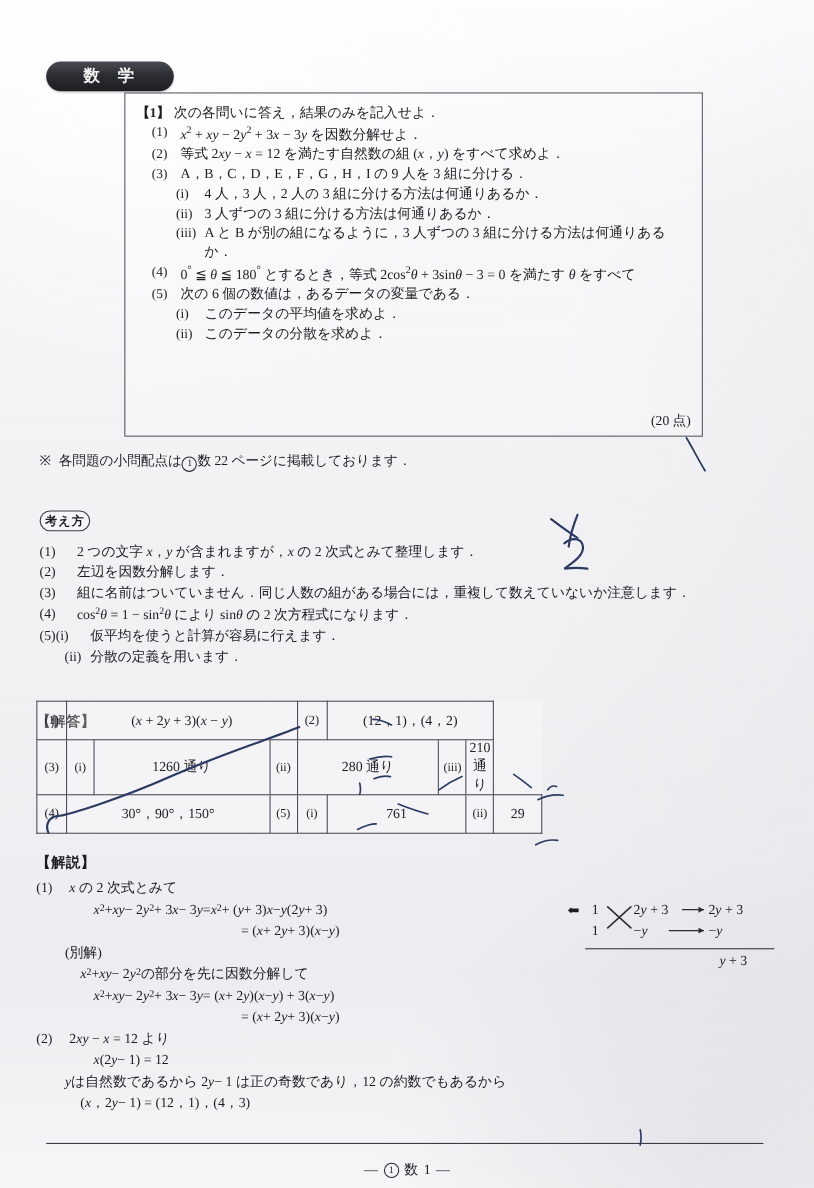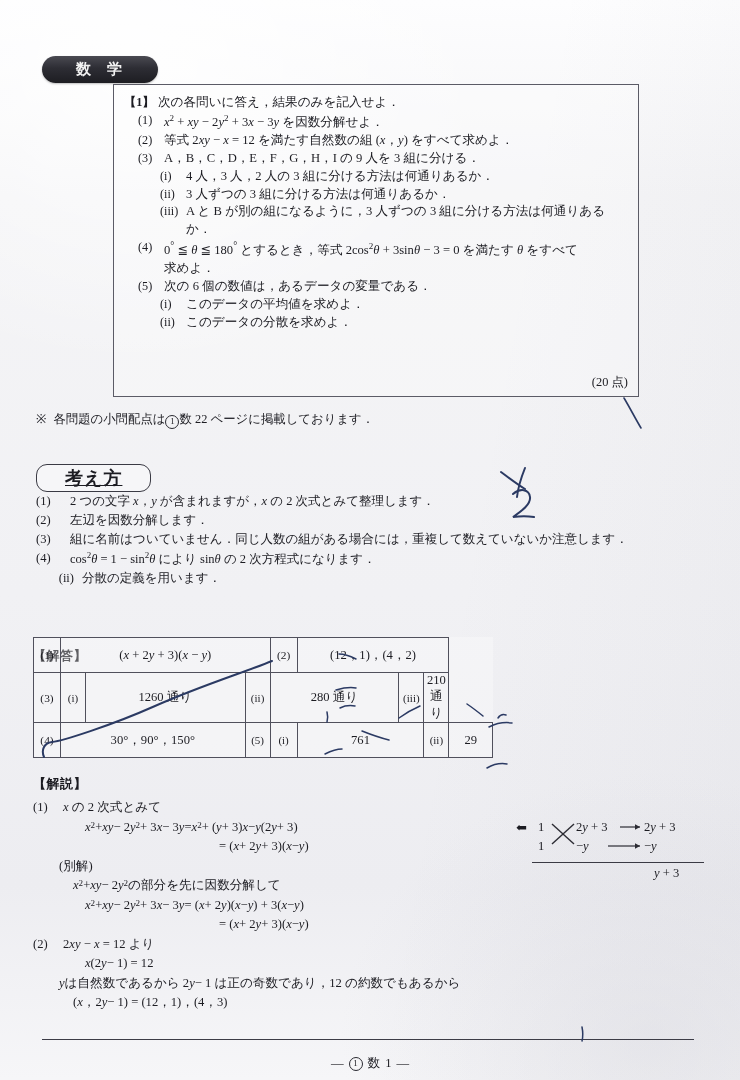--- a/index.html
+++ b/index.html
@@ -92,26 +92,25 @@
     display:inline-block; border:1px solid #2a2a31; border-radius:50%;
     width:12px; height:12px; line-height:11px; text-align:center;
     font-size:9px; vertical-align:-1px;
   }
 
   
   .pill {
     position: absolute;
     border: 1.1px solid #3a3a44;
     border-radius: 11px;
-    padding: 1px 28px;
-    font-size: 18px;
+    padding: 1px 4px;
+    font-size: 11px;
     font-weight: 700;
     background: rgba(255,255,255,.35);
     letter-spacing: 1px;
-    text-decoration: underline;
   }
   #kangaekata-pill { left: 36px; top: 464px; }
 
   .bracket-head {
     position:absolute;
     font-size: 13px; font-weight: 700;
     letter-spacing: .5px;
   }
   #kaitou-head { left: 33px; top: 647px; }
   #kaisetsu-head { left: 33px; top: 775px; }
@@ -233,21 +232,20 @@
             <span class="lbl">(iii)</span>
             <span class="txt">A と B が別の組になるように，3 人ずつの 3 組に分ける方法は何通りある</span>
           </div>
         </div>
       <div class="pline cont2">か．</div>
 
       <div class="pline lvl1">
         <span class="lbl">(4)</span>
         <span class="txt">0<span class="deg">°</span> ≦ <em class="v">θ</em> ≦ 180<span class="deg">°</span> とするとき，等式 2cos<span class="sup">2</span><em class="v">θ</em> + 3sin<em class="v">θ</em> − 3 = 0 を満たす <em class="v">θ</em> をすべて</span>
       </div>
-      <div class="pline cont1">求めよ．</div>
 
       <div class="pline lvl1">
         <span class="lbl">(5)</span>
         <span class="txt">次の 6 個の数値は，あるデータの変量である．</span>
       </div>
 
       <div id="problem-sub5">
           <div class="pline lvl2">
             <span class="lbl">(i)</span>
             <span class="txt">このデータの平均値を求めよ．</span>
@@ -276,20 +274,24 @@
         <span class="lbl">(2)</span>
         <span class="txt">左辺を因数分解します．</span>
       </div>
       <div class="hline">
         <span class="lbl">(3)</span>
         <span class="txt">組に名前はついていません．同じ人数の組がある場合には，重複して数えていないか注意します．</span>
       </div>
       <div class="hline">
         <span class="lbl">(4)</span>
         <span class="txt">cos<span class="sup">2</span><em class="v">θ</em> = 1 − sin<span class="sup">2</span><em class="v">θ</em> により sin<em class="v">θ</em> の 2 次方程式になります．</span>
+      </div>
+      <div class="hline">
+        <span class="lbl wide">(5)(i)</span>
+        <span class="txt">仮平均を使うと計算が容易に行えます．</span>
       </div>
       <div class="hline">
         <span class="lbl sub">(ii)</span>
         <span class="txt">分散の定義を用います．</span>
       </div>
     </div>
 
   <div class="bracket-head" id="kaitou-head">【解答】</div>
   <table id="answer-table">
     <tbody id="answer-table-body">

